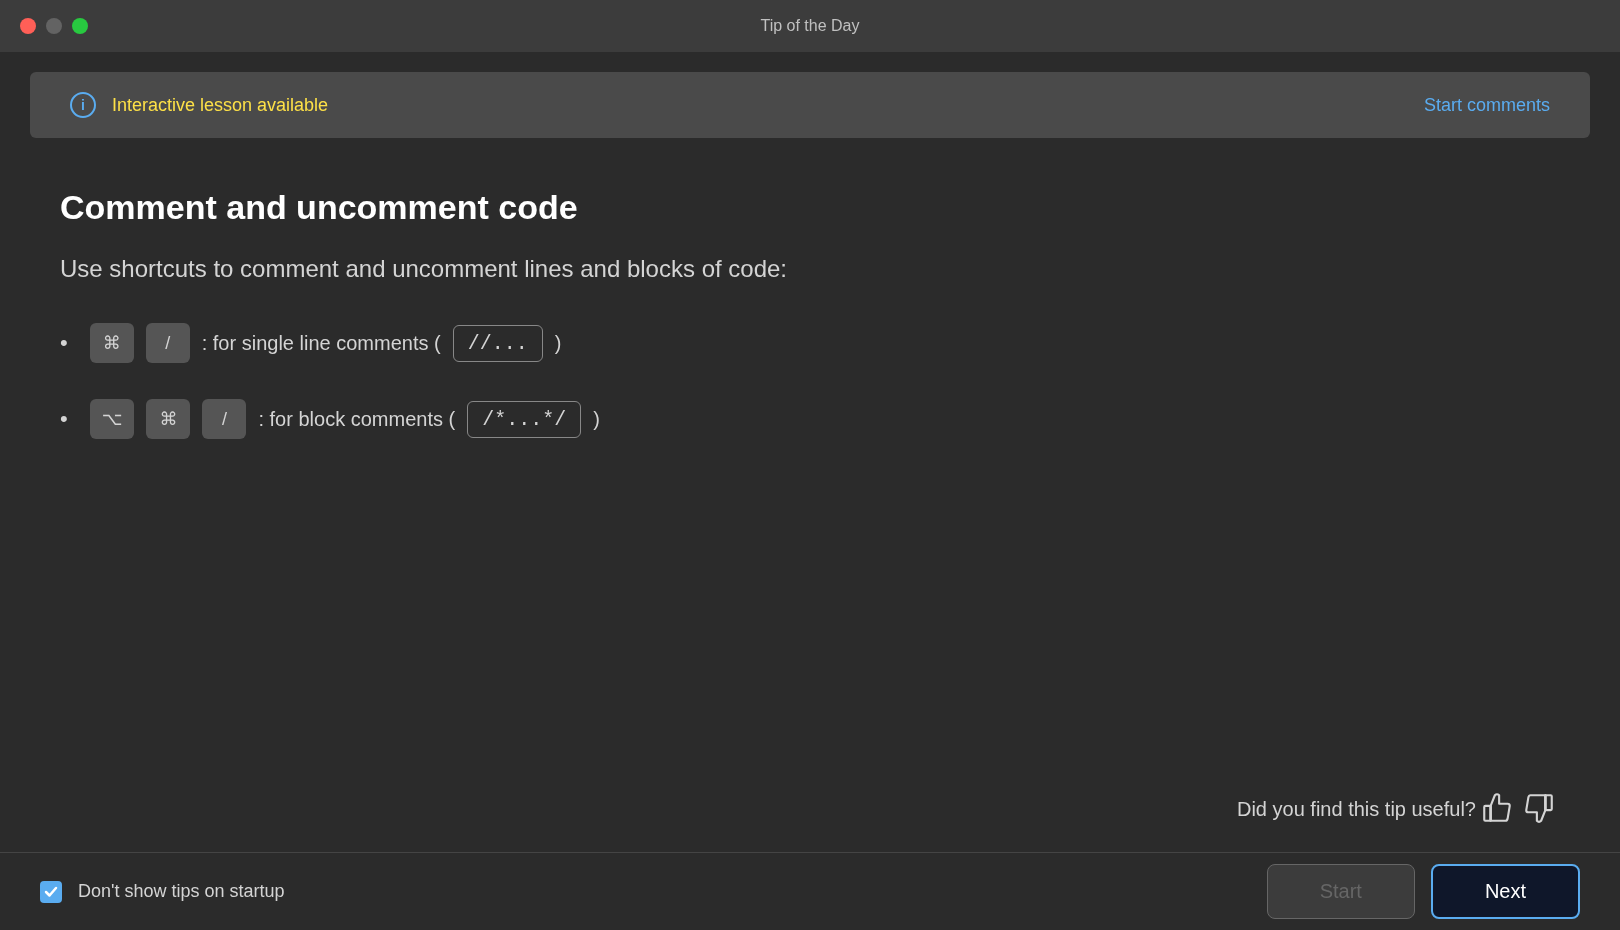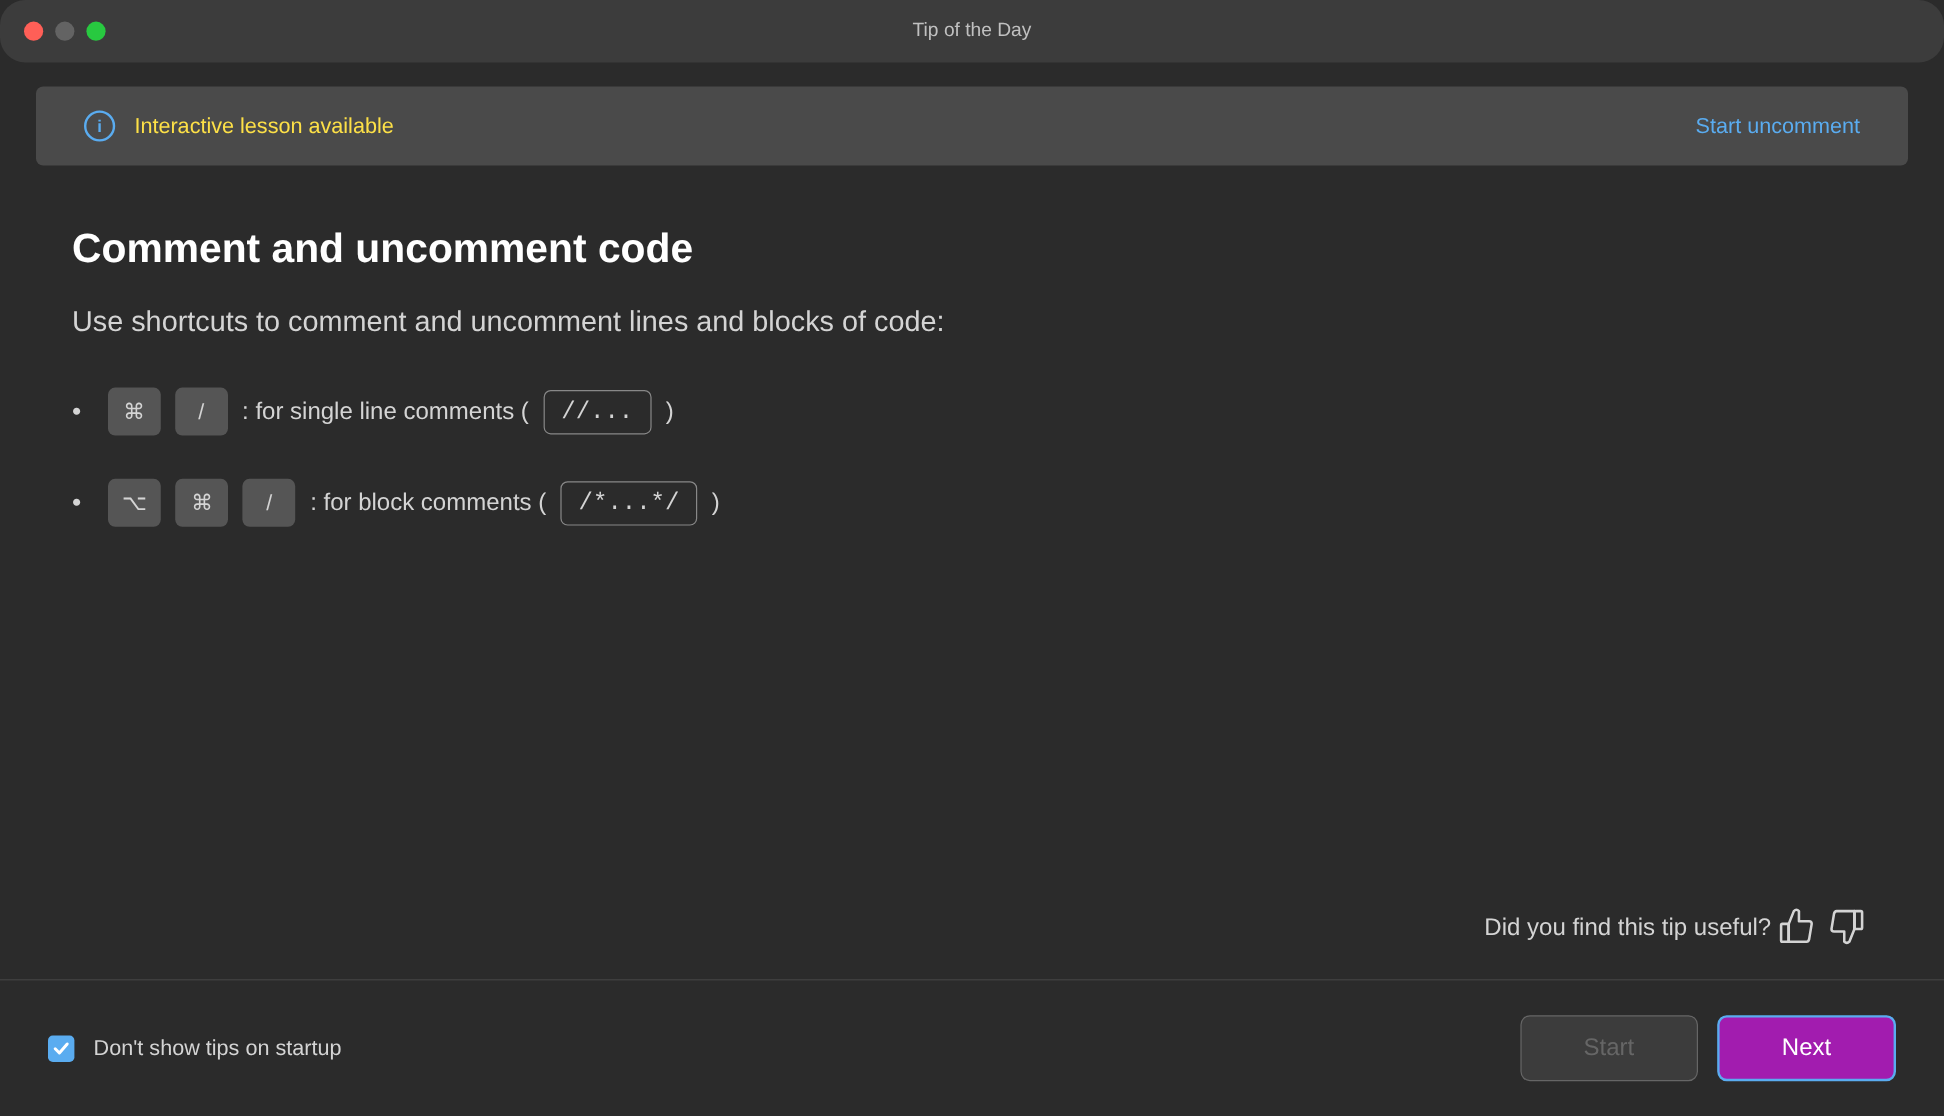--- a/index.html
+++ b/index.html
@@ -17,21 +17,20 @@
 
     
     .title-bar {
       height: 52px;
       background: #3c3c3c;
       display: flex;
       align-items: center;
       justify-content: center;
       position: relative;
       flex-shrink: 0;
-      border-radius: 21px;
     }
 
     .traffic-lights {
       position: absolute;
       left: 20px;
       display: flex;
       gap: 10px;
       align-items: center;
     }
 
@@ -195,21 +194,21 @@
       color: #d4d4d4;
     }
 
     .thumb-icon {
       width: 34px;
       height: 34px;
     }
 
     
     .footer {
-      height: 114px;
+      height: 78px;
       border-top: 1px solid #444;
       display: flex;
       align-items: center;
       justify-content: space-between;
       padding: 0 40px;
       background: #2b2b2b;
     }
 
     .checkbox-row {
       display: flex;
@@ -249,21 +248,21 @@
       border-radius: 8px;
       font-size: 20px;
       cursor: pointer;
       border: 1px solid #666;
       background: #3c3c3c;
       color: #d4d4d4;
       min-width: 140px;
     }
 
     .btn.primary {
-      background: #a21caf;
+      background: #0f172a;
       border: 2px solid #5aacf0;
       color: #ffffff;
       font-weight: 500;
     }
 
     .btn.disabled {
       color: #666;
       cursor: default;
     }
   </style>
@@ -281,21 +280,21 @@
 
 <div class="dialog">
 
   <div class="info-banner">
     <div class="info-banner-left">
       <div class="info-icon">
         <span>i</span>
       </div>
       <span class="info-label">Interactive lesson available</span>
     </div>
-    <a class="start-learning-link" href="#">Start uncomment</a>
+    <a class="start-learning-link" href="#">Start comments</a>
   </div>
 
   <div class="content">
     <div class="tip-title">Comment and uncomment code</div>
     <div class="tip-desc">Use shortcuts to comment and uncomment lines and blocks of code:</div>
 
     <ul class="shortcut-list">
 
       <li class="shortcut-item">
         <span class="bullet">•</span>

